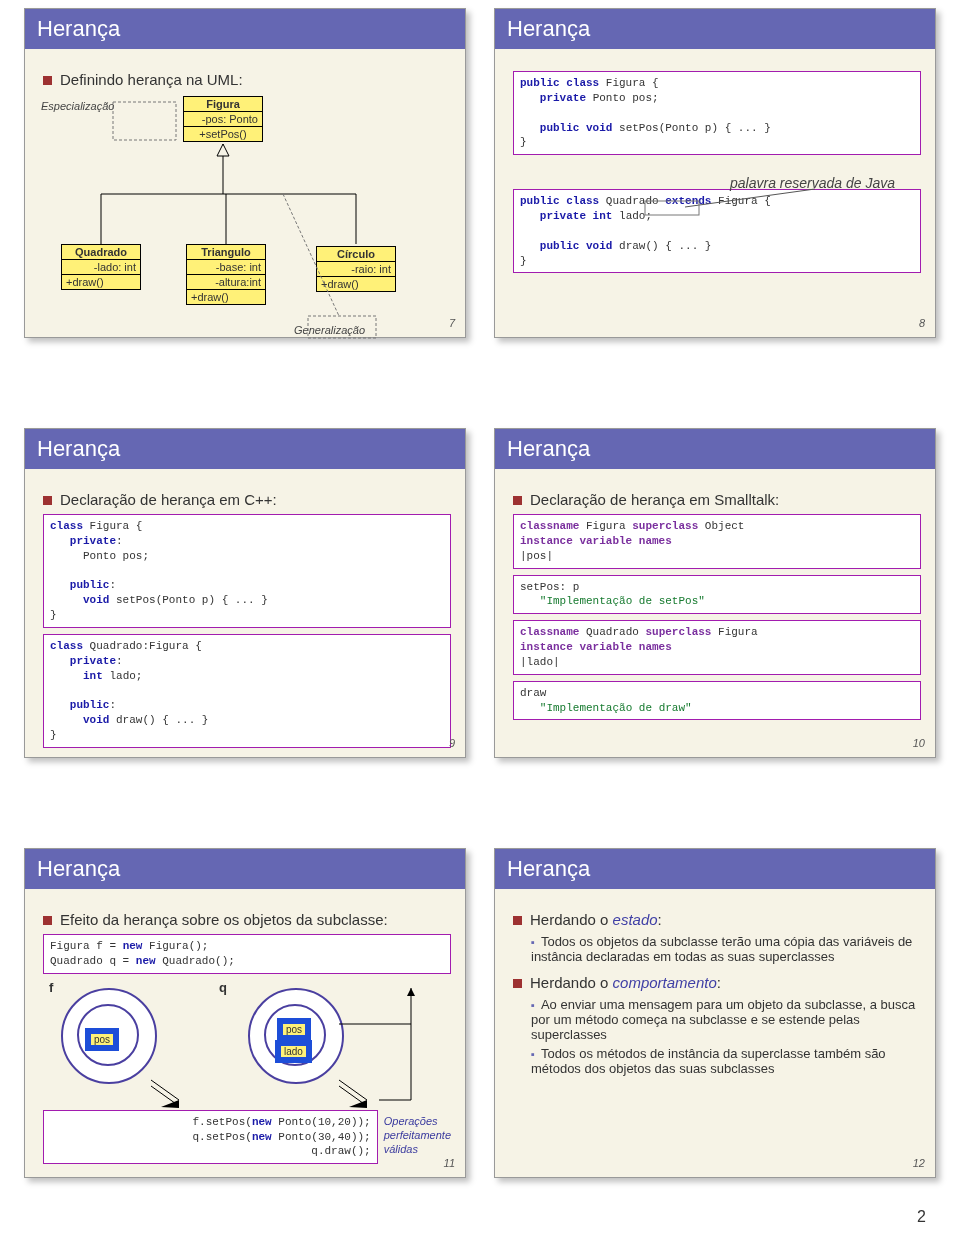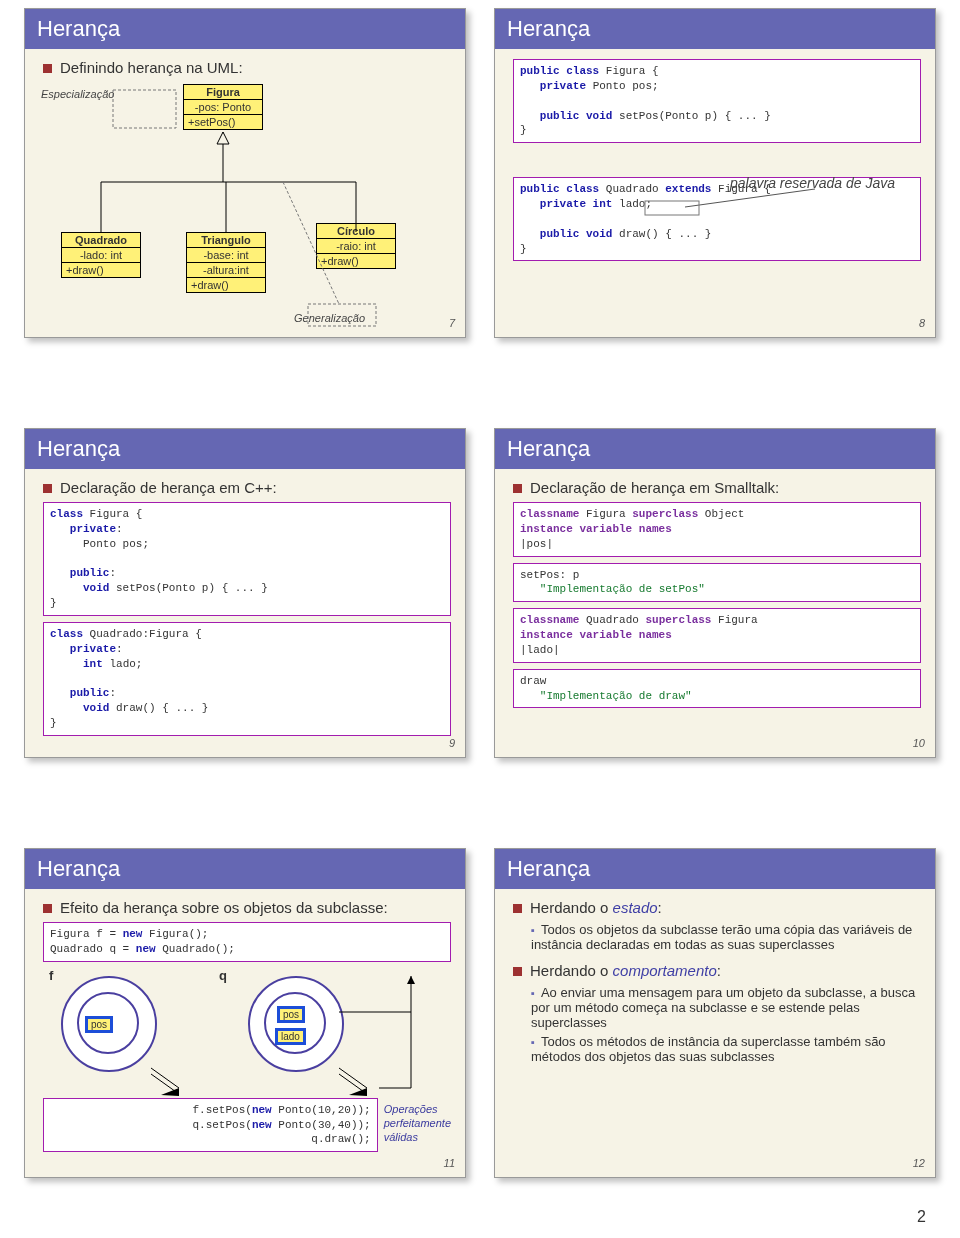--- a/index.html
+++ b/index.html
@@ -25,21 +25,21 @@
     height: 330px;
   }
   .slide-title {
     background: #6567b3;
     color: #fff;
     padding: 7px 12px;
     font-size: 22px;
     font-weight: normal;
   }
   .slide-body {
-    padding: 10px 14px 10px 18px;
+    padding: 22px 14px 10px 18px;
     position: relative;
     height: calc(100% - 42px);
   }
   .bullet {
     display: flex;
     align-items: flex-start;
     margin-bottom: 6px;
     font-size: 15px;
   }
   .sq { width: 9px; height: 9px; background:#9d3131; margin-top: 5px; margin-right: 8px; flex-shrink:0; }
@@ -78,36 +78,36 @@
   .uml-class {
     position: absolute;
     background: #fff178;
     border: 1px solid #000;
     font-size: 11px;
     width: 80px;
   }
   .uml-class .uml-row { border-bottom: 1px solid #000; padding: 1px 4px; text-align: center; }
   .uml-class .uml-row:first-child { font-weight: bold; }
   .uml-class .uml-row:last-child { border-bottom: none; text-align: left; }
-  .uml-class .uml-attr { border-bottom: 1px solid #000; padding: 1px 4px; text-align: center; min-height: 12px;}
+  .uml-class .uml-attr { border-bottom: 1px solid #000; padding: 1px 4px; text-align: right; min-height: 12px;}
   .uml-note {
     position: absolute;
     font-size: 11px;
     font-style: italic;
     color: #444;
   }
   .reserved-label{
     position:absolute; font-size:14px; font-style:italic; color:#444;
   }
   .obj-diagram{position:relative;height:130px;}
   .ring{
     position:absolute;border:2px solid #4a3fa0;border-radius:50%;background:#fff;
   }
   .chip{
-    position:absolute;background:#fff178;border:3px solid #1d4ed8;font-size:10px;padding:0 3px;text-align:center;
+    position:absolute;background:#fff178;border:6px solid #1d4ed8;font-size:10px;padding:0 3px;text-align:center;
   }
   .obj-label{position:absolute;font-size:13px;font-weight:bold;}
   .italic-em{font-style:italic;color:#333;}
   svg.conn{position:absolute;top:0;left:0;pointer-events:none;}
 </style>
 </head>
 <body>
 
 <div class="grid">
 
@@ -118,37 +118,37 @@
           <span class="sq"></span>
           <span>Definindo herança na UML:</span>
         </div>
     <div class="uml-container">
       <span class="uml-note" style="top:6px;left:-2px;">Especialização</span>
       <span class="uml-note" style="top:230px;right:86px;">Generalização</span>
 
       <div class="uml-class" style="top:2px;left:140px;">
         <div class="uml-row">Figura</div>
         <div class="uml-attr">-pos: Ponto</div>
-        <div class="uml-row" style="text-align:left;">+setPos()</div>
+        <div class="uml-row" style="text-align:center;">+setPos()</div>
       </div>
 
       <div class="uml-class" style="top:150px;left:18px;">
         <div class="uml-row">Quadrado</div>
         <div class="uml-attr">-lado: int</div>
         <div class="uml-row" style="text-align:left;">+draw()</div>
       </div>
 
       <div class="uml-class" style="top:150px;left:143px;">
         <div class="uml-row">Triangulo</div>
         <div class="uml-attr">-base: int</div>
         <div class="uml-attr">-altura:int</div>
         <div class="uml-row" style="text-align:left;">+draw()</div>
       </div>
 
-      <div class="uml-class" style="top:141px;left:273px;">
+      <div class="uml-class" style="top:152px;left:273px;">
         <div class="uml-row">Círculo</div>
         <div class="uml-attr">-raio: int</div>
         <div class="uml-row" style="text-align:left;">+draw()</div>
       </div>
       <svg class="conn" width="400" height="260">
         <rect x="70" y="8" width="63" height="38" fill="none" stroke="#777" stroke-dasharray="3,2"></rect>
         <line x1="180" y1="50" x2="180" y2="68" stroke="#000"></line>
         <polygon points="180,50 174,62 186,62" fill="#f6f3e6" stroke="#000"></polygon>
         <line x1="58" y1="100" x2="313" y2="100" stroke="#000"></line>
         <line x1="180" y1="68" x2="180" y2="100" stroke="#000"></line>

